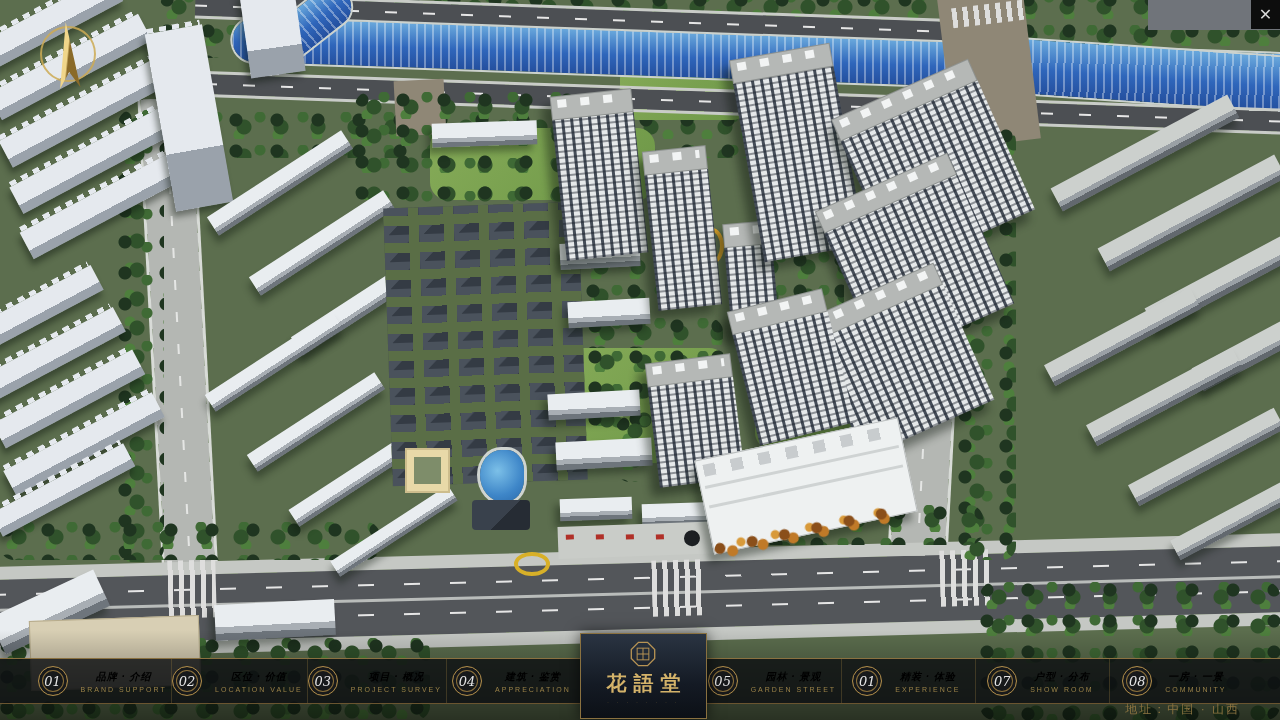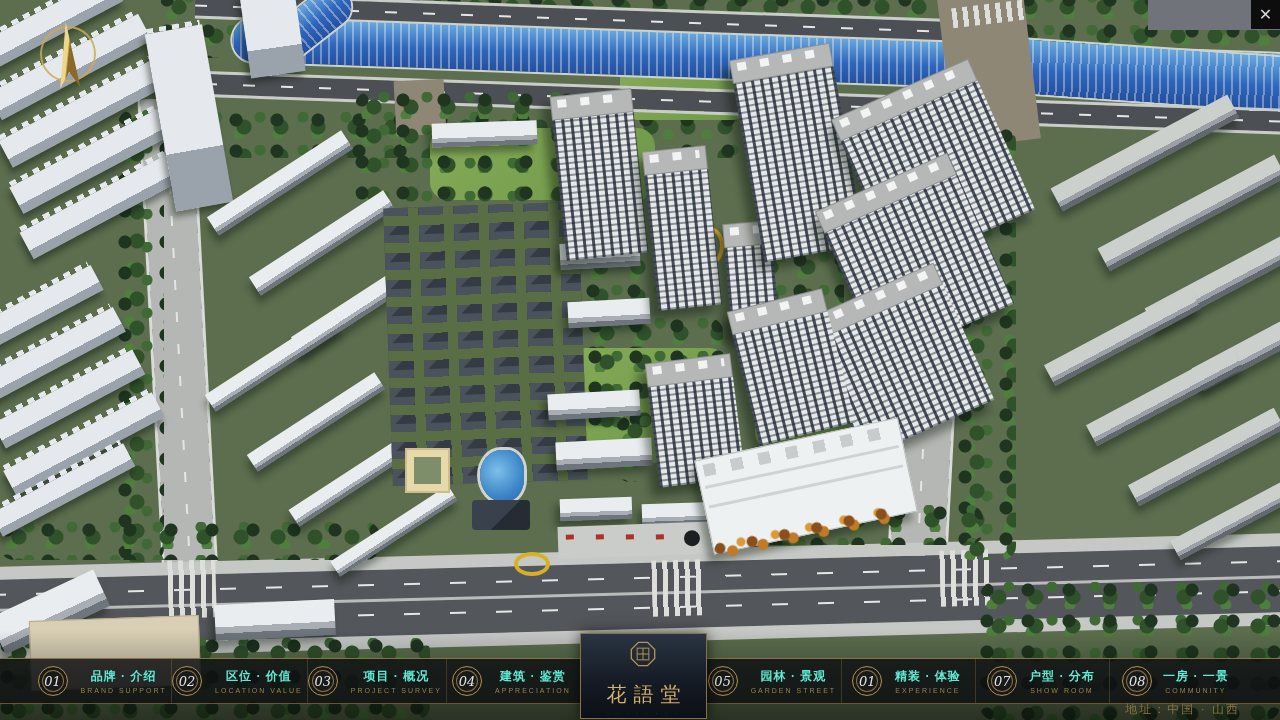--- a/index.html
+++ b/index.html
@@ -84,32 +84,32 @@
     background:rgba(14,16,18,.82);border-top:1px solid #8a7140;border-bottom:1px solid #6a5530;}
   .nav-fill{flex:1 1 36px;height:100%;}
   .nav-item{flex:0 0 134px;height:100%;display:flex;align-items:center;justify-content:center;gap:9px;
     cursor:pointer;}
   .nav-item + .nav-item{border-left:1px solid rgba(140,115,60,.35);}
   .badge{width:30px;height:30px;border-radius:50%;border:1px solid #b08d4a;flex:0 0 30px;
     background:#17191b;box-shadow:inset 0 0 0 3px #17191b, inset 0 0 0 4px #8a6f3a;
     display:flex;align-items:center;justify-content:center;}
   .badge span{font-family:"DejaVu Serif","Liberation Serif",serif;font-style:italic;font-size:13px;color:#e5e5e5;}
   .nav-text{display:flex;flex-direction:column;align-items:center;gap:2px;}
-  .zh{font-size:12px;font-weight:bold;color:#5eead4;letter-spacing:1px;white-space:nowrap;}
+  .zh{font-size:10px;font-weight:bold;color:#000000;letter-spacing:1px;white-space:nowrap;font-style:italic;}
   .en-row{display:flex;align-items:center;gap:4px;width:100%;}
   .en-row .ln{flex:1;height:1px;background:#6a5634;}
   .en{font-size:7px;color:#9a8248;letter-spacing:2px;white-space:nowrap;}
 
   #logo-box{flex:0 0 127px;height:86px;margin-top:-26px;align-self:flex-start;z-index:3;
     background:linear-gradient(180deg,#2a3442 0%,#141a24 60%,#0c1016 100%);
     border:1px solid #8a7140;box-shadow:0 0 14px rgba(0,0,0,.65);
     display:flex;flex-direction:column;align-items:center;cursor:pointer;}
   #logo-box svg{margin-top:7px;}
-  .logo-title{font-family:"DejaVu Serif","Liberation Serif",serif;font-weight:normal;font-size:20px;
-    color:#d4b36a;letter-spacing:7px;margin-top:14px;text-indent:7px;}
+  .logo-title{font-family:"DejaVu Serif","Liberation Serif",serif;font-weight:bold;font-size:20px;
+    color:#d4b36a;letter-spacing:7px;margin-top:3px;text-indent:7px;}
   .logo-sub{font-size:6px;color:#6a5a34;letter-spacing:3px;margin-top:2px;}
   #address{position:absolute;right:40px;bottom:2px;font-size:12px;color:#8a7340;letter-spacing:2px;}
 </style>
 </head>
 <body>
 
 <div id="stage">
 
   <div class="abs" style="inset:0;">
 

